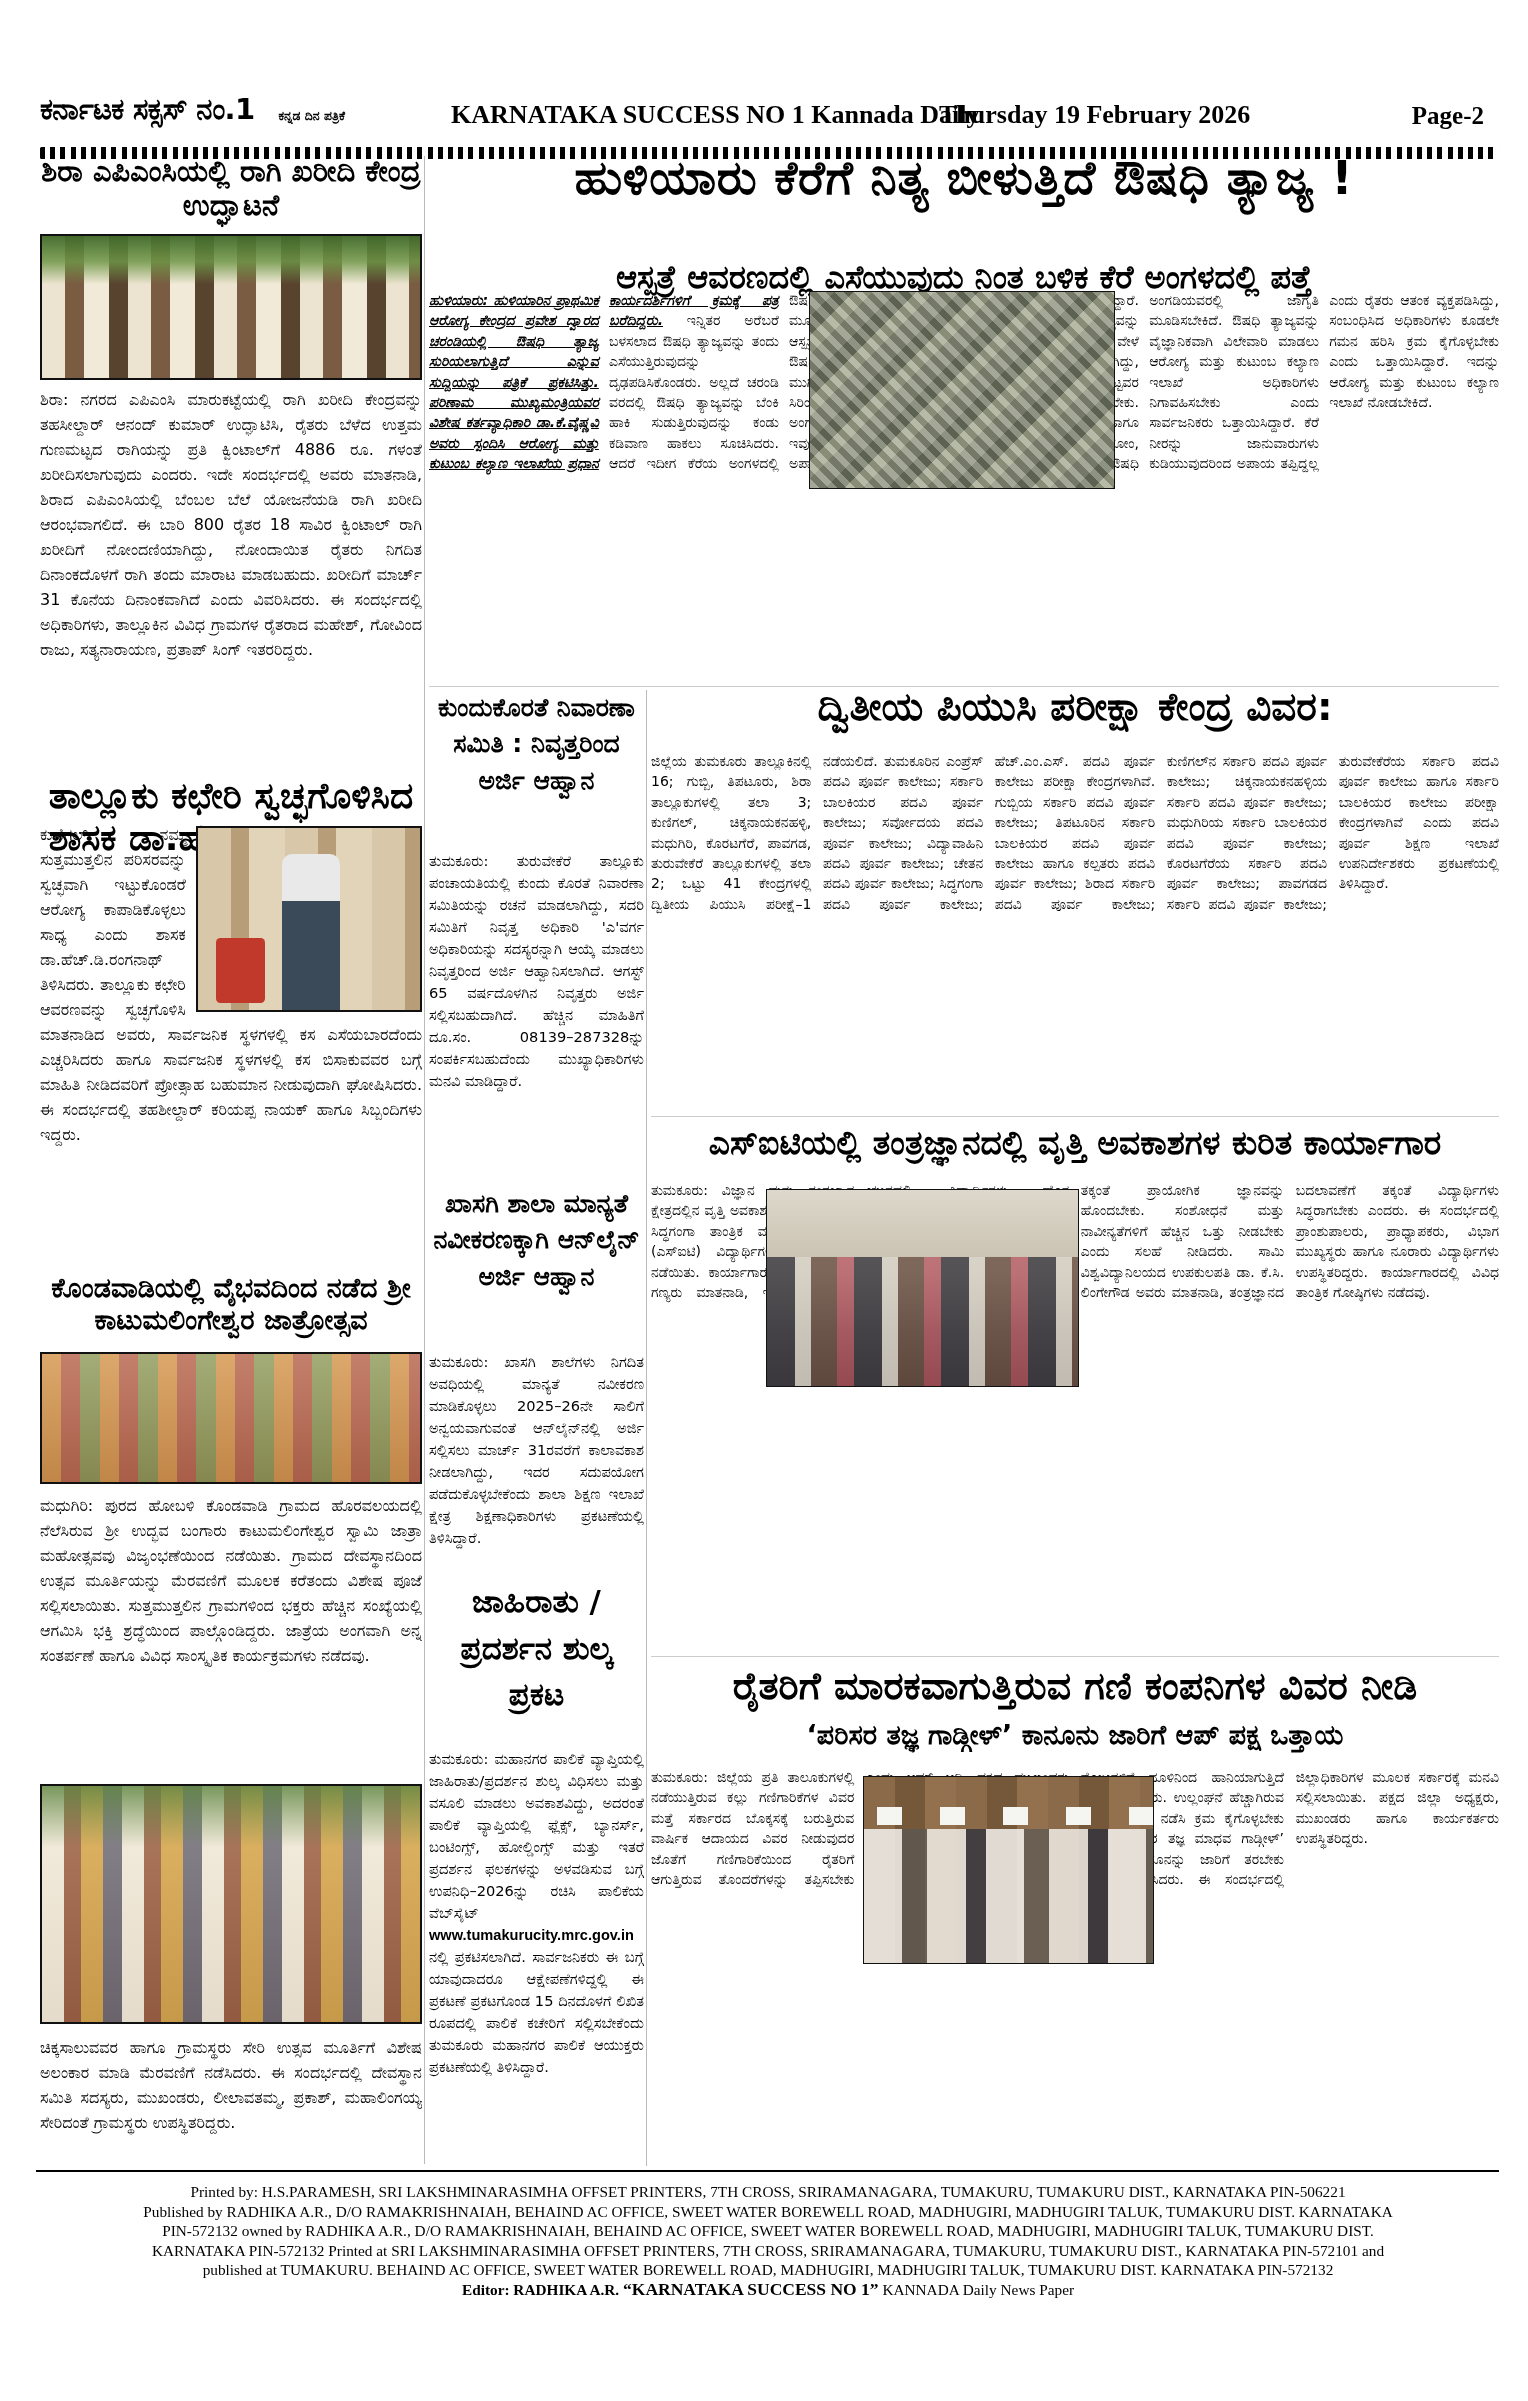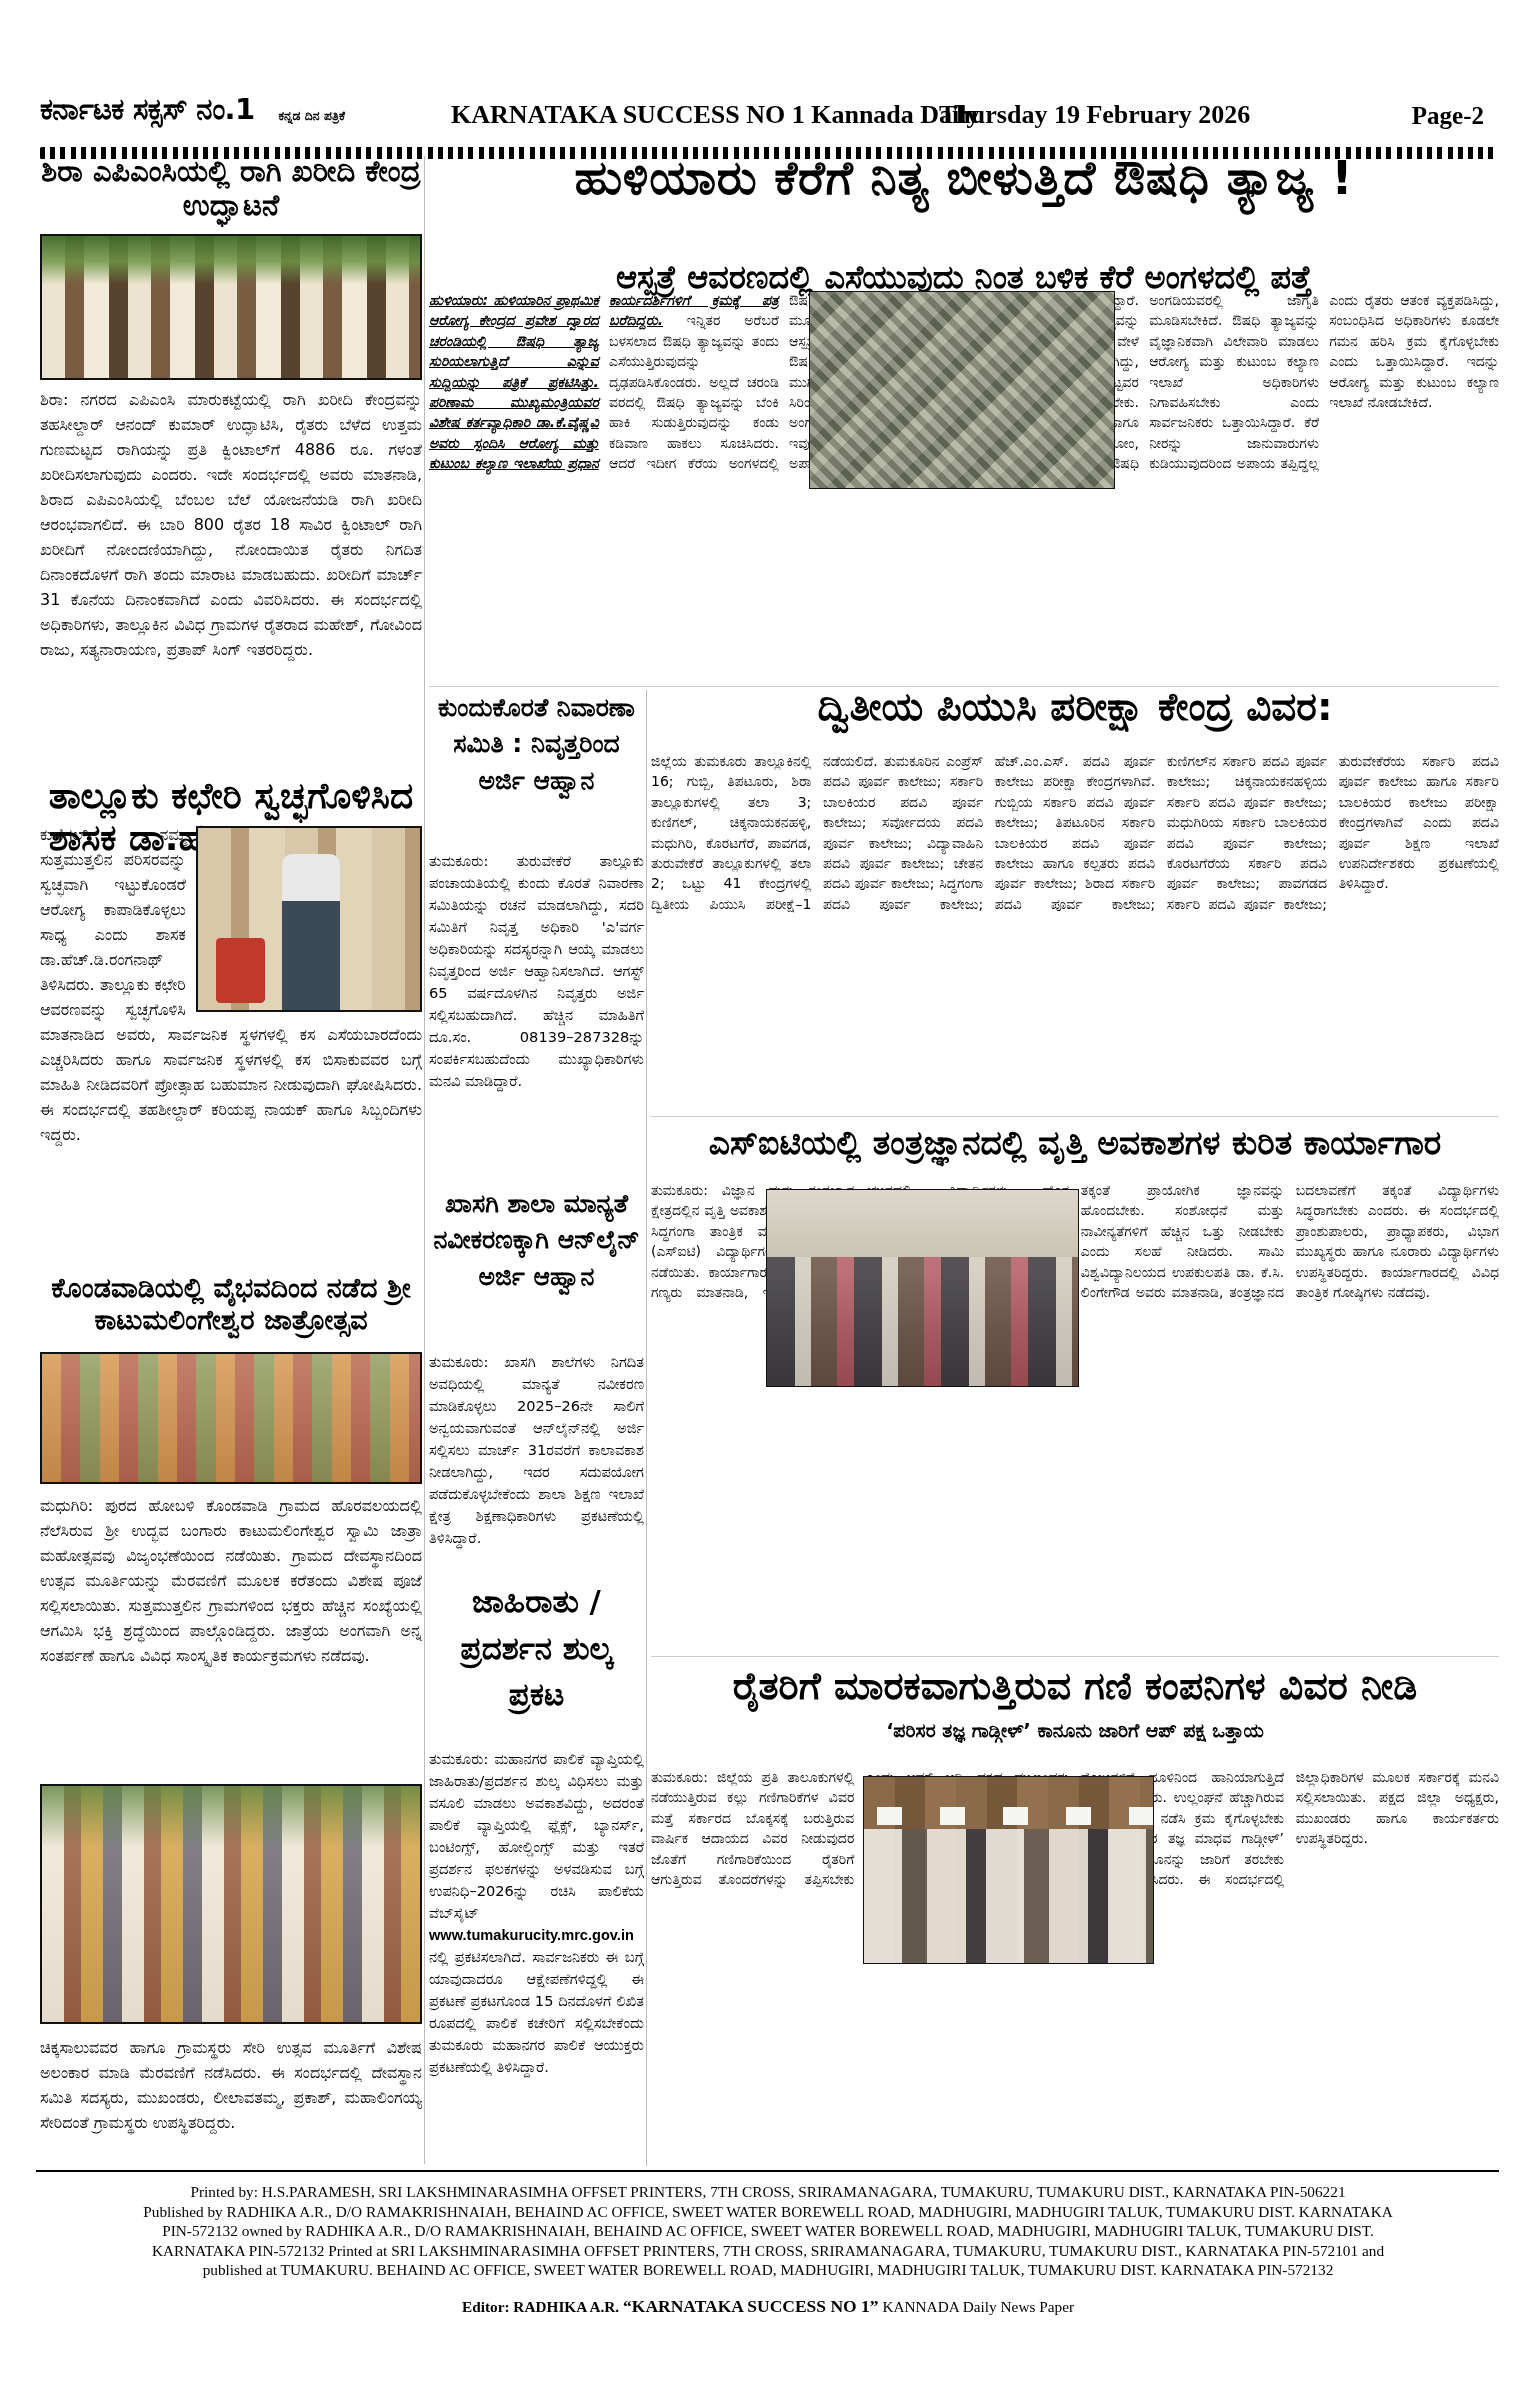--- a/index.html
+++ b/index.html
@@ -73,21 +73,21 @@
   .photo-aap .people-strip {
     height:72%;
     background: repeating-linear-gradient(90deg, rgba(250,250,248,.95) 0 38px, rgba(90,88,84,.85) 38px 63px, rgba(245,243,238,.95) 63px 102px, rgba(40,45,60,.85) 102px 122px);
   }
   .photo-aap .caps { position:absolute; left:0; right:0; top:16%; height:10%;
     background: repeating-linear-gradient(90deg, transparent 0 13px, #f5f5f2 13px 38px, transparent 38px 63px); }
   
   .footer-rule { position:absolute; left:36px; top:2170px; width:1463px; height:2.2px; background:#000; }
   .footer { position:absolute; left:51px; top:2182px; width:1434px; text-align:center;
     font-family:"Liberation Serif", serif; font-size:15.3px; line-height:19.6px; }
-  .footer .editor { margin-top:17px; }
+  .footer .editor { margin-top:0; }
   .footer .editor .b { font-weight:bold; }
 </style>
 </head>
 <body>
 
 <div class="page">
 
   <div class="masthead">
     <span class="kn-title">ಕರ್ನಾಟಕ ಸಕ್ಸಸ್ ನಂ.1</span>
     <span class="kn-sub">ಕನ್ನಡ ದಿನ ಪತ್ರಿಕೆ</span>
@@ -143,21 +143,21 @@
   <div class="headline" style="position:absolute; left:651px; top:684px; width:848px; font-size:39px;">ದ್ವಿತೀಯ ಪಿಯುಸಿ ಪರೀಕ್ಷಾ ಕೇಂದ್ರ ವಿವರ:</div>
   <div class="body-text" style="position:absolute; left:651px; top:751px; width:848px; height:357px; font-size:14px; line-height:20.4px; column-count:5; column-gap:11.6px;">ಜಿಲ್ಲೆಯ ತುಮಕೂರು ತಾಲ್ಲೂಕಿನಲ್ಲಿ 16; ಗುಬ್ಬಿ, ತಿಪಟೂರು, ಶಿರಾ ತಾಲ್ಲೂಕುಗಳಲ್ಲಿ ತಲಾ 3; ಕುಣಿಗಲ್, ಚಿಕ್ಕನಾಯಕನಹಳ್ಳಿ, ಮಧುಗಿರಿ, ಕೊರಟಗೆರೆ, ಪಾವಗಡ, ತುರುವೇಕೆರೆ ತಾಲ್ಲೂಕುಗಳಲ್ಲಿ ತಲಾ 2; ಒಟ್ಟು 41 ಕೇಂದ್ರಗಳಲ್ಲಿ ದ್ವಿತೀಯ ಪಿಯುಸಿ ಪರೀಕ್ಷೆ–1 ನಡೆಯಲಿದೆ. ತುಮಕೂರಿನ ಎಂಪ್ರೆಸ್ ಪದವಿ ಪೂರ್ವ ಕಾಲೇಜು; ಸರ್ಕಾರಿ ಬಾಲಕಿಯರ ಪದವಿ ಪೂರ್ವ ಕಾಲೇಜು; ಸರ್ವೋದಯ ಪದವಿ ಪೂರ್ವ ಕಾಲೇಜು; ವಿದ್ಯಾವಾಹಿನಿ ಪದವಿ ಪೂರ್ವ ಕಾಲೇಜು; ಚೇತನ ಪದವಿ ಪೂರ್ವ ಕಾಲೇಜು; ಸಿದ್ಧಗಂಗಾ ಪದವಿ ಪೂರ್ವ ಕಾಲೇಜು; ಹೆಚ್.ಎಂ.ಎಸ್. ಪದವಿ ಪೂರ್ವ ಕಾಲೇಜು ಪರೀಕ್ಷಾ ಕೇಂದ್ರಗಳಾಗಿವೆ. ಗುಬ್ಬಿಯ ಸರ್ಕಾರಿ ಪದವಿ ಪೂರ್ವ ಕಾಲೇಜು; ತಿಪಟೂರಿನ ಸರ್ಕಾರಿ ಬಾಲಕಿಯರ ಪದವಿ ಪೂರ್ವ ಕಾಲೇಜು ಹಾಗೂ ಕಲ್ಪತರು ಪದವಿ ಪೂರ್ವ ಕಾಲೇಜು; ಶಿರಾದ ಸರ್ಕಾರಿ ಪದವಿ ಪೂರ್ವ ಕಾಲೇಜು; ಕುಣಿಗಲ್‌ನ ಸರ್ಕಾರಿ ಪದವಿ ಪೂರ್ವ ಕಾಲೇಜು; ಚಿಕ್ಕನಾಯಕನಹಳ್ಳಿಯ ಸರ್ಕಾರಿ ಪದವಿ ಪೂರ್ವ ಕಾಲೇಜು; ಮಧುಗಿರಿಯ ಸರ್ಕಾರಿ ಬಾಲಕಿಯರ ಪದವಿ ಪೂರ್ವ ಕಾಲೇಜು; ಕೊರಟಗೆರೆಯ ಸರ್ಕಾರಿ ಪದವಿ ಪೂರ್ವ ಕಾಲೇಜು; ಪಾವಗಡದ ಸರ್ಕಾರಿ ಪದವಿ ಪೂರ್ವ ಕಾಲೇಜು; ತುರುವೇಕೆರೆಯ ಸರ್ಕಾರಿ ಪದವಿ ಪೂರ್ವ ಕಾಲೇಜು ಹಾಗೂ ಸರ್ಕಾರಿ ಬಾಲಕಿಯರ ಕಾಲೇಜು ಪರೀಕ್ಷಾ ಕೇಂದ್ರಗಳಾಗಿವೆ ಎಂದು ಪದವಿ ಪೂರ್ವ ಶಿಕ್ಷಣ ಇಲಾಖೆ ಉಪನಿರ್ದೇಶಕರು ಪ್ರಕಟಣೆಯಲ್ಲಿ ತಿಳಿಸಿದ್ದಾರೆ.</div>
 
   <div class="headline" style="position:absolute; left:651px; top:1124px; width:848px; font-size:33px;">ಎಸ್‌ಐಟಿಯಲ್ಲಿ ತಂತ್ರಜ್ಞಾನದಲ್ಲಿ ವೃತ್ತಿ ಅವಕಾಶಗಳ ಕುರಿತ ಕಾರ್ಯಾಗಾರ</div>
   <div class="body-text" style="position:absolute; left:651px; top:1180px; width:848px; height:466px; font-size:14px; line-height:20.4px; column-count:4; column-gap:11.6px;">ತುಮಕೂರು: ವಿಜ್ಞಾನ ಮತ್ತು ತಂತ್ರಜ್ಞಾನ ಕ್ಷೇತ್ರದಲ್ಲಿನ ವೃತ್ತಿ ಅವಕಾಶಗಳ ಕುರಿತು ನಗರದ ಸಿದ್ಧಗಂಗಾ ತಾಂತ್ರಿಕ ಮಹಾವಿದ್ಯಾಲಯದಲ್ಲಿ (ಎಸ್‌ಐಟಿ) ವಿದ್ಯಾರ್ಥಿಗಳಿಗೆ ಕಾರ್ಯಾಗಾರ ನಡೆಯಿತು. ಕಾರ್ಯಾಗಾರಕ್ಕೆ ಚಾಲನೆ ನೀಡಿದ ಗಣ್ಯರು ಮಾತನಾಡಿ, ಇಂದಿನ ಸ್ಪರ್ಧಾತ್ಮಕ ಯುಗದಲ್ಲಿ ವಿದ್ಯಾರ್ಥಿಗಳು ಹೊಸ ತಂತ್ರಜ್ಞಾನಗಳಾದ ಕೃತಕ ಬುದ್ಧಿಮತ್ತೆ, ಮಷಿನ್ ಲರ್ನಿಂಗ್, ಸೈಬರ್ ಸೆಕ್ಯುರಿಟಿ, ಡೇಟಾ ಸೈನ್ಸ್ ಕ್ಷೇತ್ರಗಳಲ್ಲಿನ ಕೌಶಲ್ಯಗಳನ್ನು ಬೆಳೆಸಿಕೊಳ್ಳಬೇಕು ಎಂದರು. ವಿದ್ಯಾರ್ಥಿಗಳು ಕೇವಲ ಪದವಿ ಪಡೆದರೆ ಸಾಲದು, ಉದ್ಯಮಗಳ ಅಗತ್ಯಕ್ಕೆ ತಕ್ಕಂತೆ ಪ್ರಾಯೋಗಿಕ ಜ್ಞಾನವನ್ನು ಹೊಂದಬೇಕು. ಸಂಶೋಧನೆ ಮತ್ತು ನಾವೀನ್ಯತೆಗಳಿಗೆ ಹೆಚ್ಚಿನ ಒತ್ತು ನೀಡಬೇಕು ಎಂದು ಸಲಹೆ ನೀಡಿದರು. ಸಾಮಿ ವಿಶ್ವವಿದ್ಯಾನಿಲಯದ ಉಪಕುಲಪತಿ ಡಾ. ಕೆ.ಸಿ. ಲಿಂಗೇಗೌಡ ಅವರು ಮಾತನಾಡಿ, ತಂತ್ರಜ್ಞಾನದ ಬದಲಾವಣೆಗೆ ತಕ್ಕಂತೆ ವಿದ್ಯಾರ್ಥಿಗಳು ಸಿದ್ಧರಾಗಬೇಕು ಎಂದರು. ಈ ಸಂದರ್ಭದಲ್ಲಿ ಪ್ರಾಂಶುಪಾಲರು, ಪ್ರಾಧ್ಯಾಪಕರು, ವಿಭಾಗ ಮುಖ್ಯಸ್ಥರು ಹಾಗೂ ನೂರಾರು ವಿದ್ಯಾರ್ಥಿಗಳು ಉಪಸ್ಥಿತರಿದ್ದರು. ಕಾರ್ಯಾಗಾರದಲ್ಲಿ ವಿವಿಧ ತಾಂತ್ರಿಕ ಗೋಷ್ಠಿಗಳು ನಡೆದವು.</div>
   <div class="photo photo-workshop" style="left:766px; top:1189px; width:313px; height:198px; border-width:1.5px;">
     <div class="people-strip"></div>
   </div>
 
   <div class="headline" style="position:absolute; left:651px; top:1664px; width:848px; font-size:38px;">ರೈತರಿಗೆ ಮಾರಕವಾಗುತ್ತಿರುವ ಗಣಿ ಕಂಪನಿಗಳ ವಿವರ ನೀಡಿ</div>
-  <div class="headline" style="position:absolute; left:651px; top:1719px; width:848px; font-size:19px;">‘ಪರಿಸರ ತಜ್ಞ ಗಾಡ್ಗೀಳ್’ ಕಾನೂನು ಜಾರಿಗೆ ಆಪ್ ಪಕ್ಷ ಒತ್ತಾಯ</div>
+  <div class="headline" style="position:absolute; left:651px; top:1719px; width:848px; font-size:27px;">‘ಪರಿಸರ ತಜ್ಞ ಗಾಡ್ಗೀಳ್’ ಕಾನೂನು ಜಾರಿಗೆ ಆಪ್ ಪಕ್ಷ ಒತ್ತಾಯ</div>
   <div class="body-text" style="position:absolute; left:651px; top:1767px; width:848px; height:397px; font-size:14px; line-height:20.4px; column-count:4; column-gap:11.6px;">ತುಮಕೂರು: ಜಿಲ್ಲೆಯ ಪ್ರತಿ ತಾಲೂಕುಗಳಲ್ಲಿ ನಡೆಯುತ್ತಿರುವ ಕಲ್ಲು ಗಣಿಗಾರಿಕೆಗಳ ವಿವರ ಮತ್ತೆ ಸರ್ಕಾರದ ಬೊಕ್ಕಸಕ್ಕೆ ಬರುತ್ತಿರುವ ವಾರ್ಷಿಕ ಆದಾಯದ ವಿವರ ನೀಡುವುದರ ಜೊತೆಗೆ ಗಣಿಗಾರಿಕೆಯಿಂದ ರೈತರಿಗೆ ಆಗುತ್ತಿರುವ ತೊಂದರೆಗಳನ್ನು ತಪ್ಪಿಸಬೇಕು ಎಂದು ಆಮ್ ಆದ್ಮಿ ಪಕ್ಷದ ಮುಖಂಡರು ಒತ್ತಾಯಿಸಿದರು. ಸ್ಫೋಟಕಗಳ ಬಳಕೆಯಿಂದ ಎಷ್ಟು ಪ್ರಮಾಣದ ಹಾನಿಯಾಗಿದೆ ಎಂಬ ವಿವರಗಳನ್ನು ನೀಡಬೇಕು. ಗ್ರಾಮಗಳ ಮನೆಗಳಲ್ಲಿ ಬಿರುಕು ಕಾಣಿಸಿಕೊಂಡಿದ್ದು, ಕೆರೆ ಕಟ್ಟೆಗಳು ಹಾಳಾಗಿವೆ. ರೈತರ ಬೆಳೆ, ತೋಟಗಳಿಗೆ ಧೂಳಿನಿಂದ ಹಾನಿಯಾಗುತ್ತಿದೆ ಎಂದು ದೂರಿದರು. ಉಲ್ಲಂಘನೆ ಹೆಚ್ಚಾಗಿರುವ ಕಡೆ ಪರಿಶೀಲನೆ ನಡೆಸಿ ಕ್ರಮ ಕೈಗೊಳ್ಳಬೇಕು ಹಾಗೂ ‘ಪರಿಸರ ತಜ್ಞ ಮಾಧವ ಗಾಡ್ಗೀಳ್’ ವರದಿಯ ಕಾನೂನನ್ನು ಜಾರಿಗೆ ತರಬೇಕು ಎಂದು ಆಗ್ರಹಿಸಿದರು. ಈ ಸಂದರ್ಭದಲ್ಲಿ ಜಿಲ್ಲಾಧಿಕಾರಿಗಳ ಮೂಲಕ ಸರ್ಕಾರಕ್ಕೆ ಮನವಿ ಸಲ್ಲಿಸಲಾಯಿತು. ಪಕ್ಷದ ಜಿಲ್ಲಾ ಅಧ್ಯಕ್ಷರು, ಮುಖಂಡರು ಹಾಗೂ ಕಾರ್ಯಕರ್ತರು ಉಪಸ್ಥಿತರಿದ್ದರು.</div>
   <div class="photo photo-aap" style="left:863px; top:1776px; width:291px; height:188px; border-width:1.5px;">
     <div class="people-strip"></div>
     <div class="caps"></div>
   </div>
 
   <div class="footer-rule"></div>
   <div class="footer">
     <div>Printed by: H.S.PARAMESH, SRI LAKSHMINARASIMHA OFFSET PRINTERS, 7TH CROSS, SRIRAMANAGARA, TUMAKURU, TUMAKURU DIST., KARNATAKA PIN-506221</div>
     <div>Published by RADHIKA A.R., D/O RAMAKRISHNAIAH, BEHAIND AC OFFICE, SWEET WATER BOREWELL ROAD, MADHUGIRI, MADHUGIRI TALUK, TUMAKURU DIST. KARNATAKA</div>

